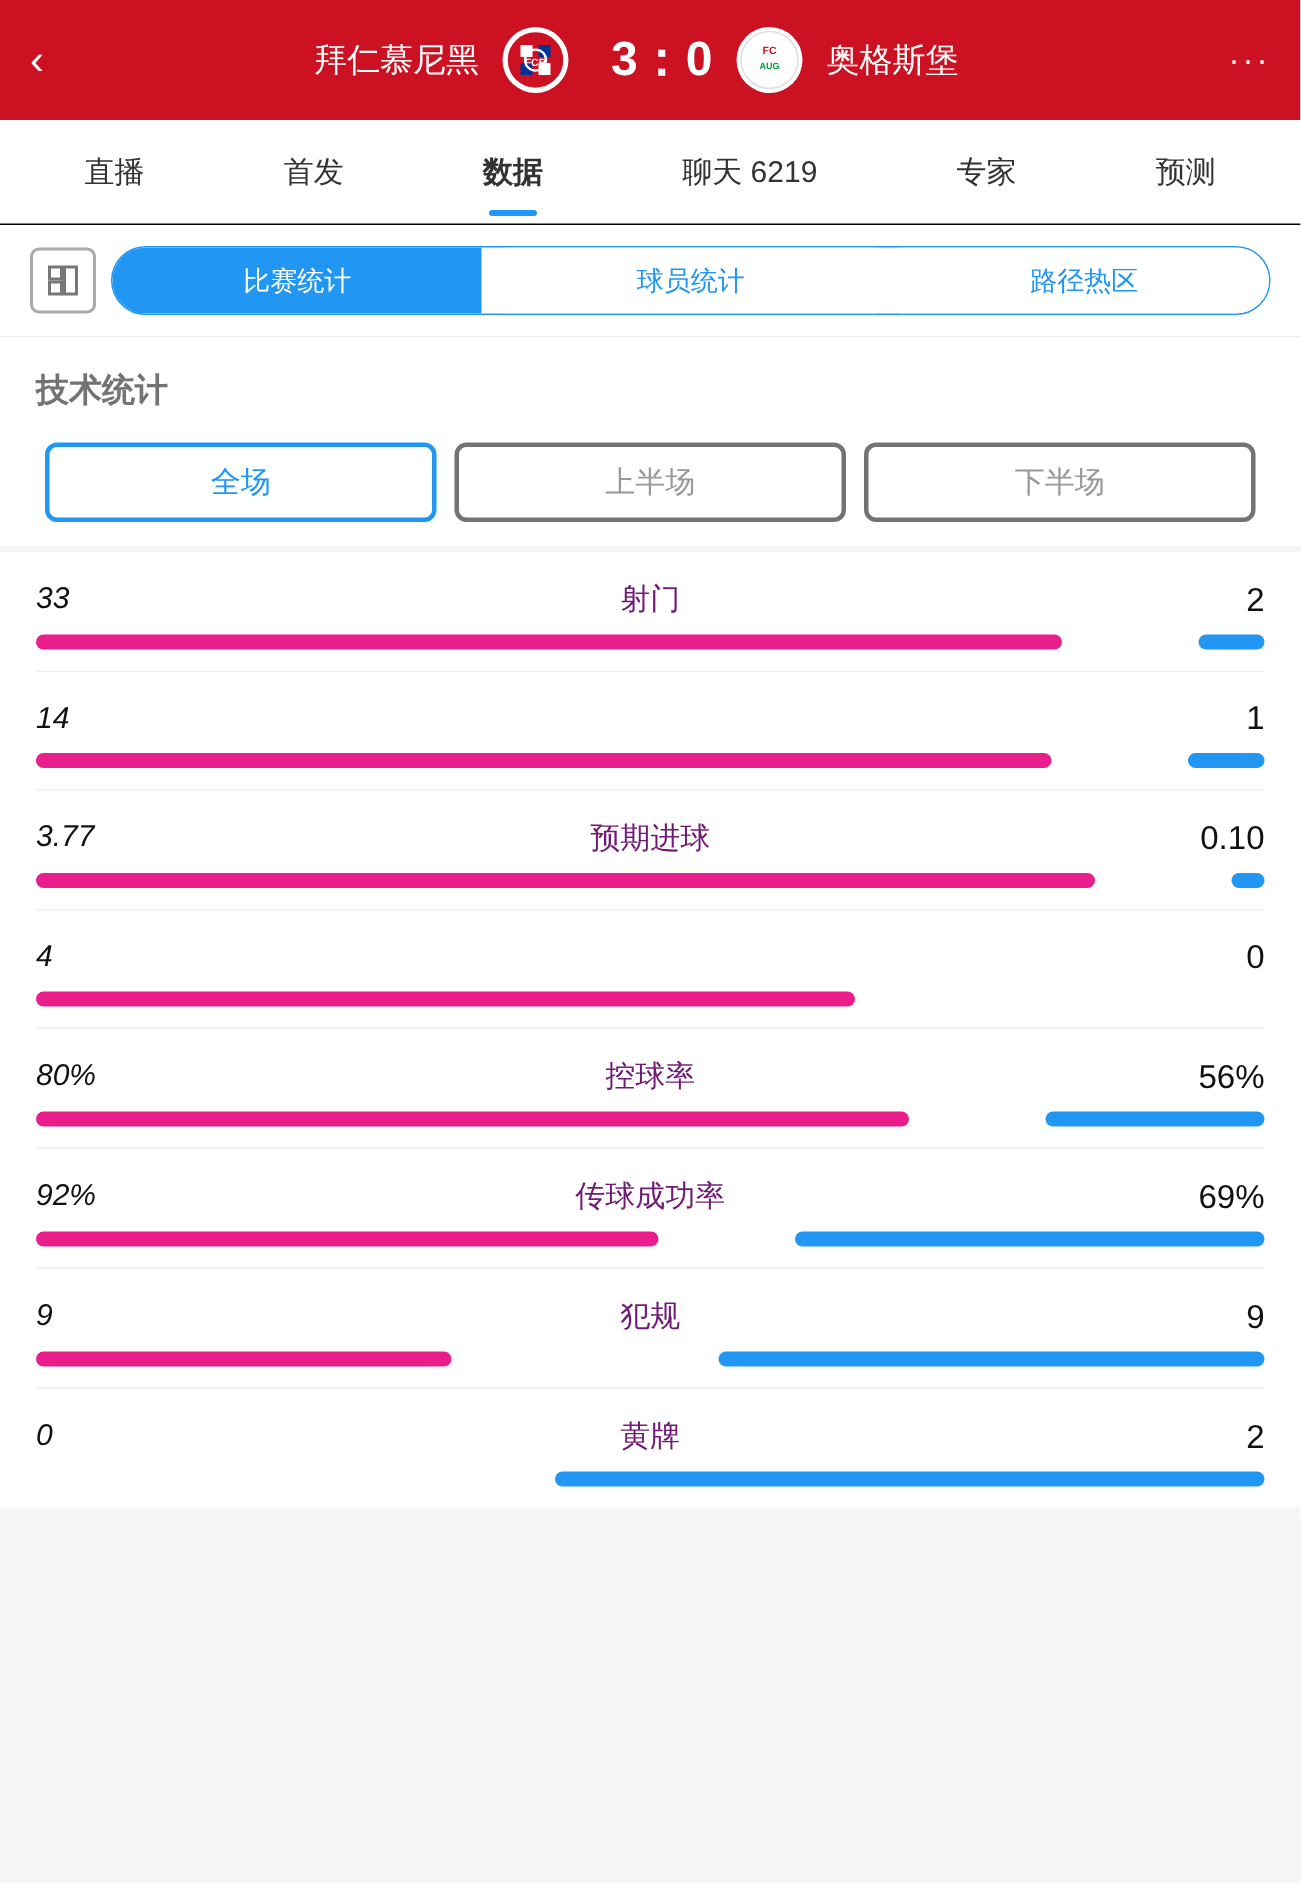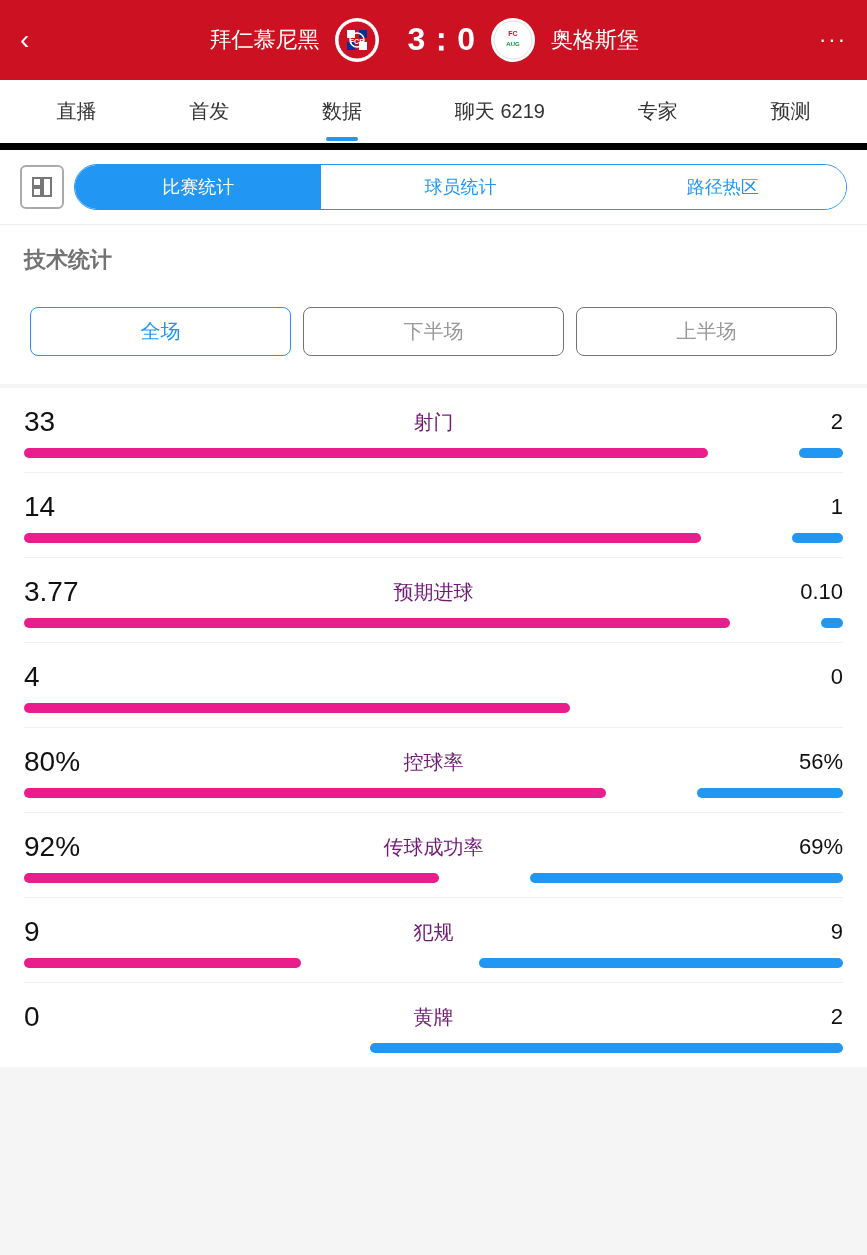--- a/index.html
+++ b/index.html
@@ -64,34 +64,34 @@
     }
 
     
     .nav-tabs {
       background: white;
       display: flex;
       align-items: center;
       justify-content: space-around;
       padding: 16px 10px;
       height: 70px;
-      border-bottom: 7px solid #000000;
+      border-bottom: 1px solid #000000;
     }
     .nav-tab {
       font-size: 20px;
       color: #333;
       padding: 0 8px;
       height: 70px;
       display: flex;
       align-items: center;
       position: relative;
       cursor: pointer;
     }
     .nav-tab.active {
-      font-weight: normal;
+      font-weight: bold;
       color: #333;
     }
     .nav-tab.active::after {
       content: '';
       position: absolute;
       bottom: 6px;
       left: 50%;
       transform: translateX(-50%);
       width: 32px;
       height: 4px;
@@ -157,23 +157,23 @@
       display: flex;
       padding: 10px 24px 16px;
     }
     .period-option {
       flex: 1;
       text-align: center;
       padding: 10px 0;
       font-size: 20px;
       color: #999;
       cursor: pointer;
-      border: 1px solid #737373;
+      border: 3px solid #737373;
       border-radius: 8px;
-      margin: 12px 6px;
+      margin: 0 6px;
     }
     .period-option.active {
       color: #2196F3;
       border-color: #2196F3;
       background: white;
     }
 
     
     .stats-container {
       background: white;
@@ -189,24 +189,25 @@
       border-bottom: none;
     }
 
     .stat-header {
       display: flex;
       justify-content: space-between;
       align-items: center;
       margin-bottom: 10px;
     }
     .stat-left-val {
-      font-size: 28px;
+      font-size: 20px;
       color: #111;
       font-weight: 400;
       min-width: 80px;
+      font-style: italic;
     }
     .stat-label {
       font-size: 20px;
       color: #701a75;
       text-align: center;
       flex: 1;
     }
     .stat-right-val {
       font-size: 22px;
       color: #111;
@@ -293,22 +294,22 @@
     <div class="sub-nav-tab active">比赛统计</div>
     <div class="sub-nav-tab">球员统计</div>
     <div class="sub-nav-tab">路径热区</div>
   </div>
 </div>
 
 <div class="section-title">技术统计</div>
 
 <div class="period-selector">
   <div class="period-option active">全场</div>
+  <div class="period-option">上半场</div>
   <div class="period-option">下半场</div>
-  <div class="period-option">上半场</div>
 </div>
 
 <div class="stats-container" id="stats-container">
 <div class="stat-row">
       <div class="stat-header">
         <span class="stat-left-val">33</span>
         <span class="stat-label">射门</span>
         <span class="stat-right-val">2</span>
       </div>
       <div class="stat-bars">

